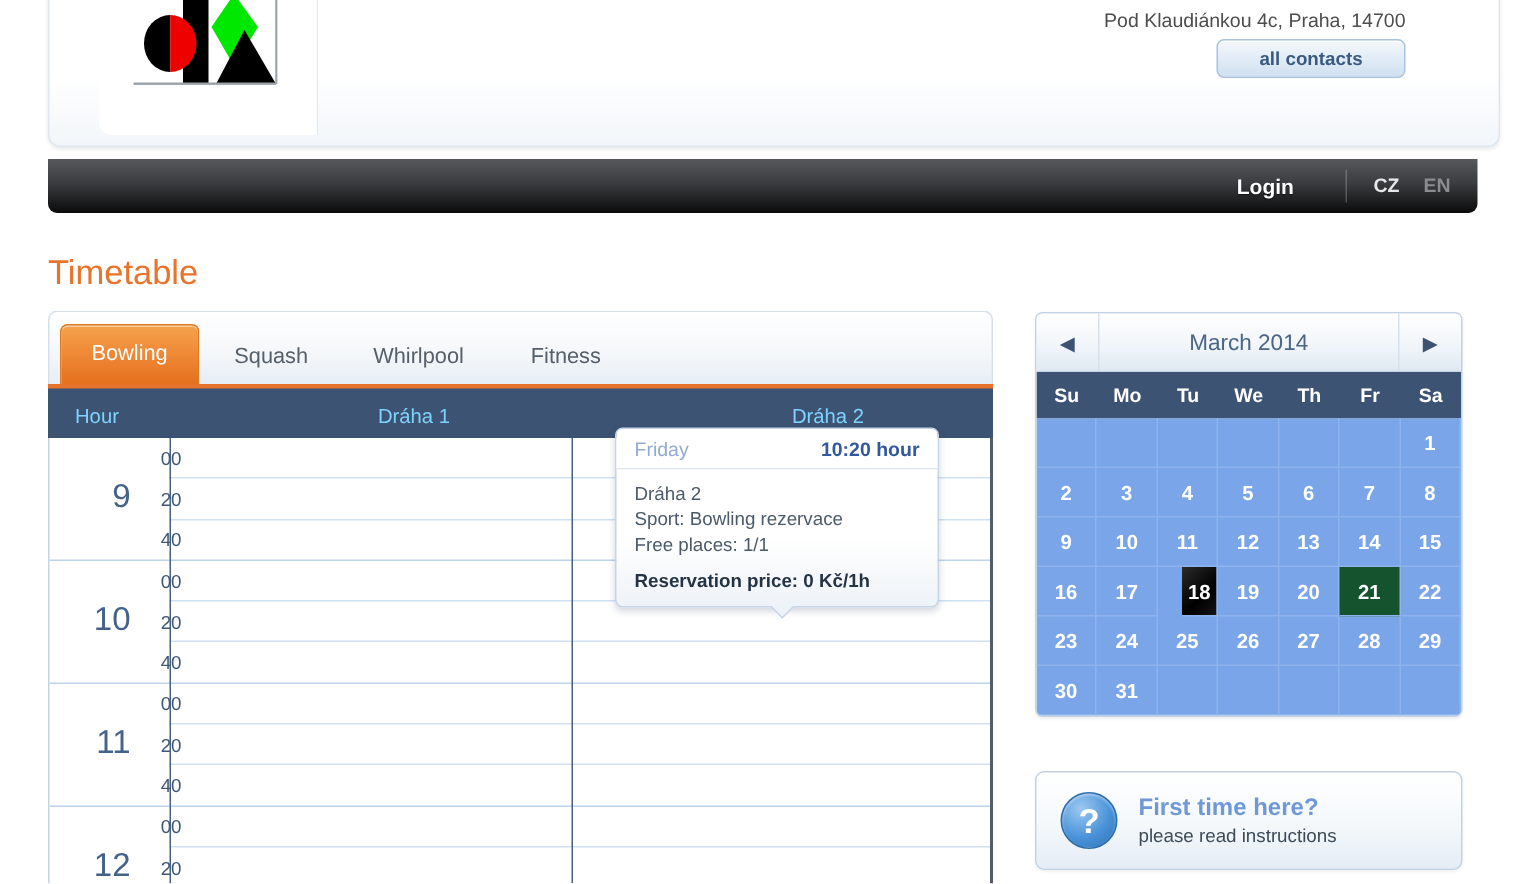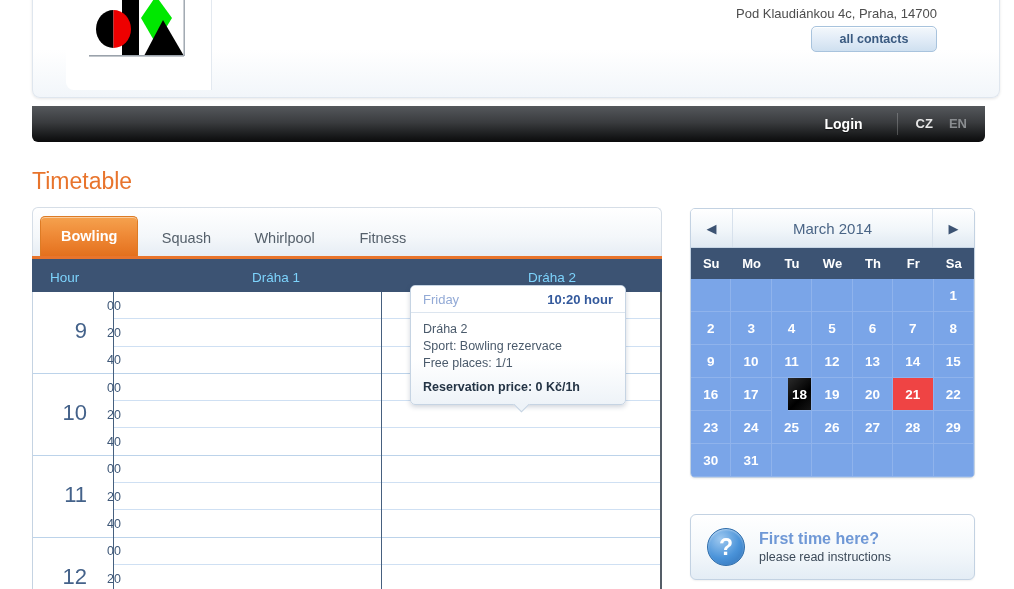--- a/index.html
+++ b/index.html
@@ -87,21 +87,21 @@
   }
   .tabs-row { position:absolute; left:0; top:0; height: 49px; display:flex; align-items:flex-end; padding-left: 7px; }
   .tab {
     height: 38px; line-height: 38px; padding: 0 20px;
     font-size: 14.5px; color: #55606b; cursor: pointer;
     border-radius: 5px 5px 0 0; margin-right: 2px;
     min-width: 92px; text-align:center;
   }
   .tab.active {
     background: linear-gradient(to bottom, #f5a24e 0%, #ef8a37 45%, #e36f1c 100%);
-    color: #ffffff; font-weight: bold;
+    color: #ffffff; font-weight: normal;
     box-shadow: inset 0 1px 0 rgba(255,255,255,0.45);
     border: 1px solid #dd7b25; border-bottom: none;
     height: 41px; line-height: 39px;
   }
 
   .table-head {
     position: absolute; left: 32px; top: 256px; width: 630px; height: 36px;
     background: #3c5373;
     border-top: 3px solid #e8742c;
     color: #7dd3fc; font-size: 13.5px;
@@ -183,21 +183,21 @@
   .cal-dow div { height: 31px; line-height: 31px; text-align:center; font-size: 13px; font-weight: bold; }
   .cal-grid { display: grid; grid-template-columns: repeat(7, 1fr); background: #7aa5e8; }
   .cal-cell {
     height: 33px; line-height: 33px; text-align:center; font-size: 13.5px;
     color: #ffffff; font-weight: bold;
     border-right: 1px solid #8fb3ec; border-bottom: 1px solid #8fb3ec;
     cursor: pointer;
   }
   .cal-cell.empty { color: transparent; cursor: default; }
   .cal-cell.today { background: linear-gradient(135deg, #2b2b2b 0%, #000000 60%, #151515 100%); margin-left: 16px; }
-  .cal-cell.selected { background: #ef4444; }
+  .cal-cell.selected { background: #14532d; }
 
   
   .first-box {
     position: absolute; left: 690px; top: 514px; width: 285px; height: 66px;
     background: linear-gradient(to bottom, #ffffff 0%, #f4f8fb 55%, #e4edf5 100%);
     border: 1px solid #c3d2e2; border-radius: 6px;
     display: flex; align-items: center; padding-left: 16px;
     cursor: pointer;
     box-shadow: 0 1px 2px rgba(0,0,0,0.06);
   }

